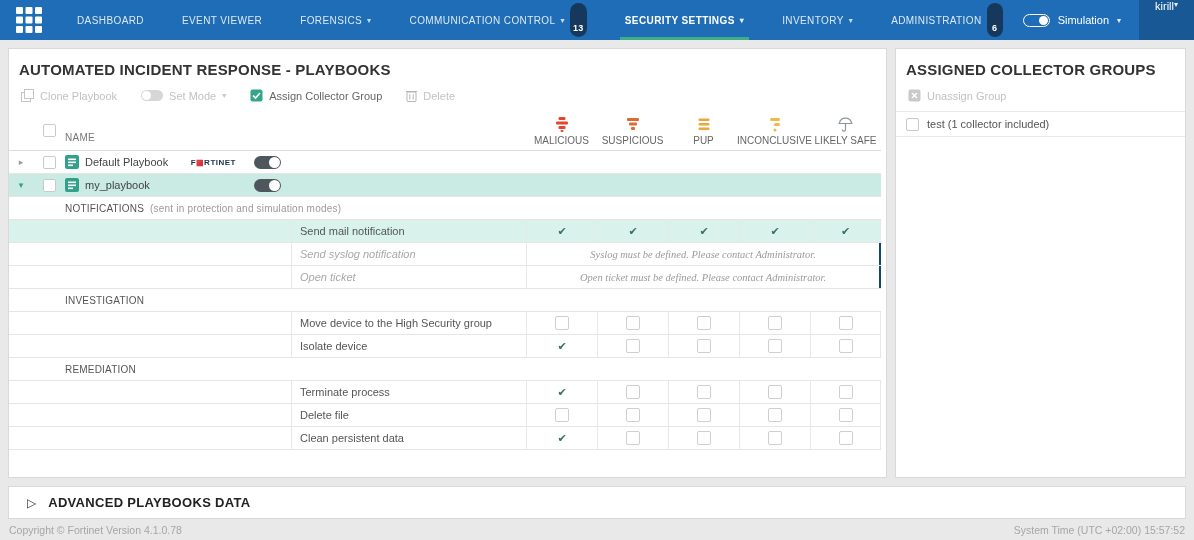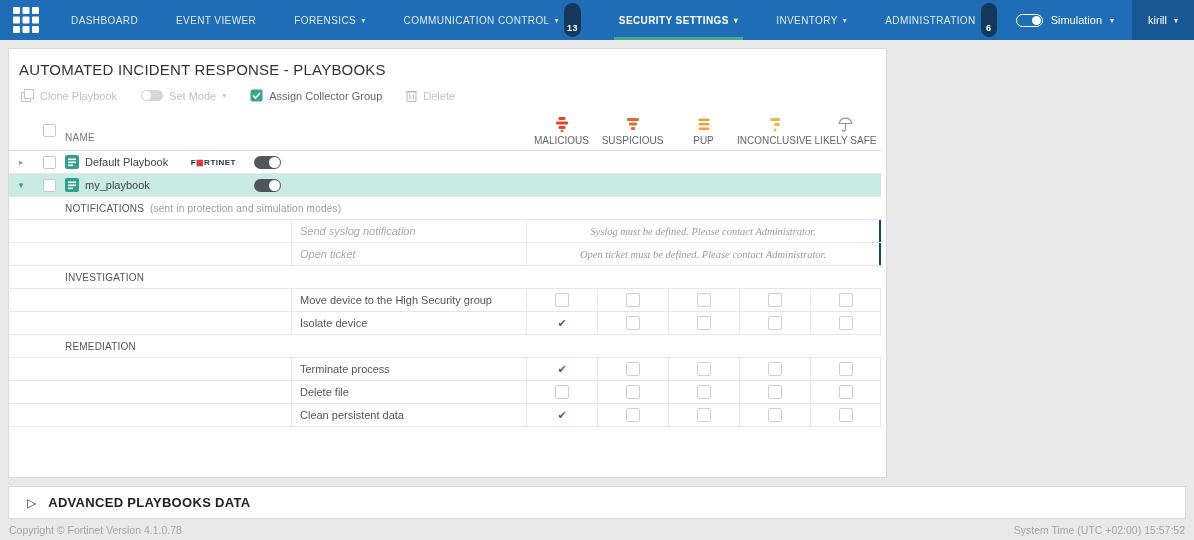--- a/index.html
+++ b/index.html
@@ -15,28 +15,28 @@
   .nav-item { position: relative; display: flex; align-items: center; gap: 5px; padding: 0 19px;
     font-size: 10px; letter-spacing: .4px; color: rgba(255,255,255,.85); cursor: pointer; white-space: nowrap; }
   .nav-item.active { color: #fff; font-weight: bold; }
   .nav-item.active::after { content: ""; position: absolute; left: 14px; right: 14px; bottom: 0; height: 3px; background: #3cae89; }
   .chev { font-size: 8px; opacity: .9; }
   .badge { background: #16385c; border-radius: 9px; min-width: 16px; height: 16px; line-height: 16px;
     text-align: center; font-size: 9px; color: #fff; padding: 17px 3px; font-weight: bold; }
   .nav-right { margin-left: auto; display: flex; align-items: center; gap: 8px; font-size: 11px; }
   .sim-toggle { width: 27px; height: 13px; border: 1px solid #fff; border-radius: 7px; position: relative; cursor: pointer; }
   .sim-toggle::after { content: ""; position: absolute; right: 1px; top: 1px; width: 9px; height: 9px; border-radius: 50%; background: #fff; }
-  .user-menu { background: rgba(0,0,0,.18); align-self: stretch; display: flex; align-items: center; gap: 7px;
+  .user-menu { background: rgba(0,0,0,.18); align-self: stretch; display: flex; 
     padding: 0 16px; margin-left: 10px; cursor: pointer; }
   
   .content { display: flex; gap: 8px; padding: 8px; }
   .panel { background: #fff; border: 1px solid #d9d9d9; }
   .left-panel { width: 879px; height: 430px; }
   .right-panel { flex: 1; height: 430px; }
-  .panel-title { font-size: 15px; font-weight: normal; color: #333; letter-spacing: .2px; margin: 12px 10px 6px; }
+  .panel-title { font-size: 15px; font-weight: bold; color: #333; letter-spacing: .2px; margin: 12px 10px 6px; }
   .toolbar { display: flex; align-items: center; gap: 24px; padding: 5px 12px 9px; }
   .tool { display: flex; align-items: center; gap: 6px; font-size: 11px; color: #666; cursor: pointer; white-space: nowrap; }
   .tool.disabled { color: #c2c2c2; cursor: default; }
   .mini-toggle { width: 22px; height: 11px; border-radius: 6px; background: #d6d6d6; position: relative; display: inline-block; }
   .mini-toggle::after { content: ""; position: absolute; left: 1px; top: 1px; width: 9px; height: 9px; border-radius: 50%; background: #fff; }
   
   .ptable { width: 872px; font-size: 11px; }
   .trow { display: grid; grid-template-columns: 24px 32px 226px 235px 71px 71px 71px 71px 71px;
     border-bottom: 1px solid #e6e6e6; height: 23px; }
   .c { height: 100%; display: flex; align-items: center; }
@@ -273,20 +273,31 @@
 
       <div class="trow section">
         <div class="c"></div>
           <div class="c"></div>
         <div class="c seclabel">
             <span>NOTIFICATIONS</span>
             <span class="note">(sent in protection and simulation modes)</span>
           </div>
       </div>
 
+      <div class="trow action hl-action">
+        <div class="c"></div>
+          <div class="c"></div>
+          <div class="c"></div>
+        <div class="c actioncell">Send mail notification</div>
+        <div class="c state" data-state="check"></div>
+        <div class="c state" data-state="check"></div>
+        <div class="c state" data-state="check"></div>
+        <div class="c state" data-state="check"></div>
+        <div class="c state last" data-state="check"></div>
+      </div>
 
       <div class="trow action">
         <div class="c"></div>
           <div class="c"></div>
           <div class="c"></div>
         <div class="c actioncell dislabel">Send syslog notification</div>
         <div class="c msg">Syslog must be defined. Please contact Administrator.</div>
       </div>
 
       <div class="trow action">
@@ -369,20 +380,36 @@
         <div class="c state" data-state="check"></div>
         <div class="c state" data-state="box"></div>
         <div class="c state" data-state="box"></div>
         <div class="c state" data-state="box"></div>
         <div class="c state last" data-state="box"></div>
       </div>
 
     </div>
   </section>
 
+  <aside class="panel right-panel">
+    <h1 class="panel-title">ASSIGNED COLLECTOR GROUPS</h1>
+    <div class="toolbar">
+      <span class="tool disabled">
+        <svg width="13" height="13">
+            <rect x="0.5" y="0.5" width="12" height="12" rx="2" fill="#c9c9c9"></rect>
+            <path d="M4 4 L9 9 M9 4 L4 9" stroke="#fff" stroke-width="1.5"></path>
+          </svg>
+        <span>Unassign Group</span>
+      </span>
+    </div>
+    <div class="group-row">
+      <span class="checkbox"></span>
+      <span>test (1 collector included)</span>
+    </div>
+  </aside>
 
 </div>
 
 <section class="advanced">
   <span class="tri">▷</span>
   <span class="adv-label">ADVANCED PLAYBOOKS DATA</span>
 </section>
 
 <footer class="footer">
   <span>Copyright © Fortinet Version 4.1.0.78</span>

